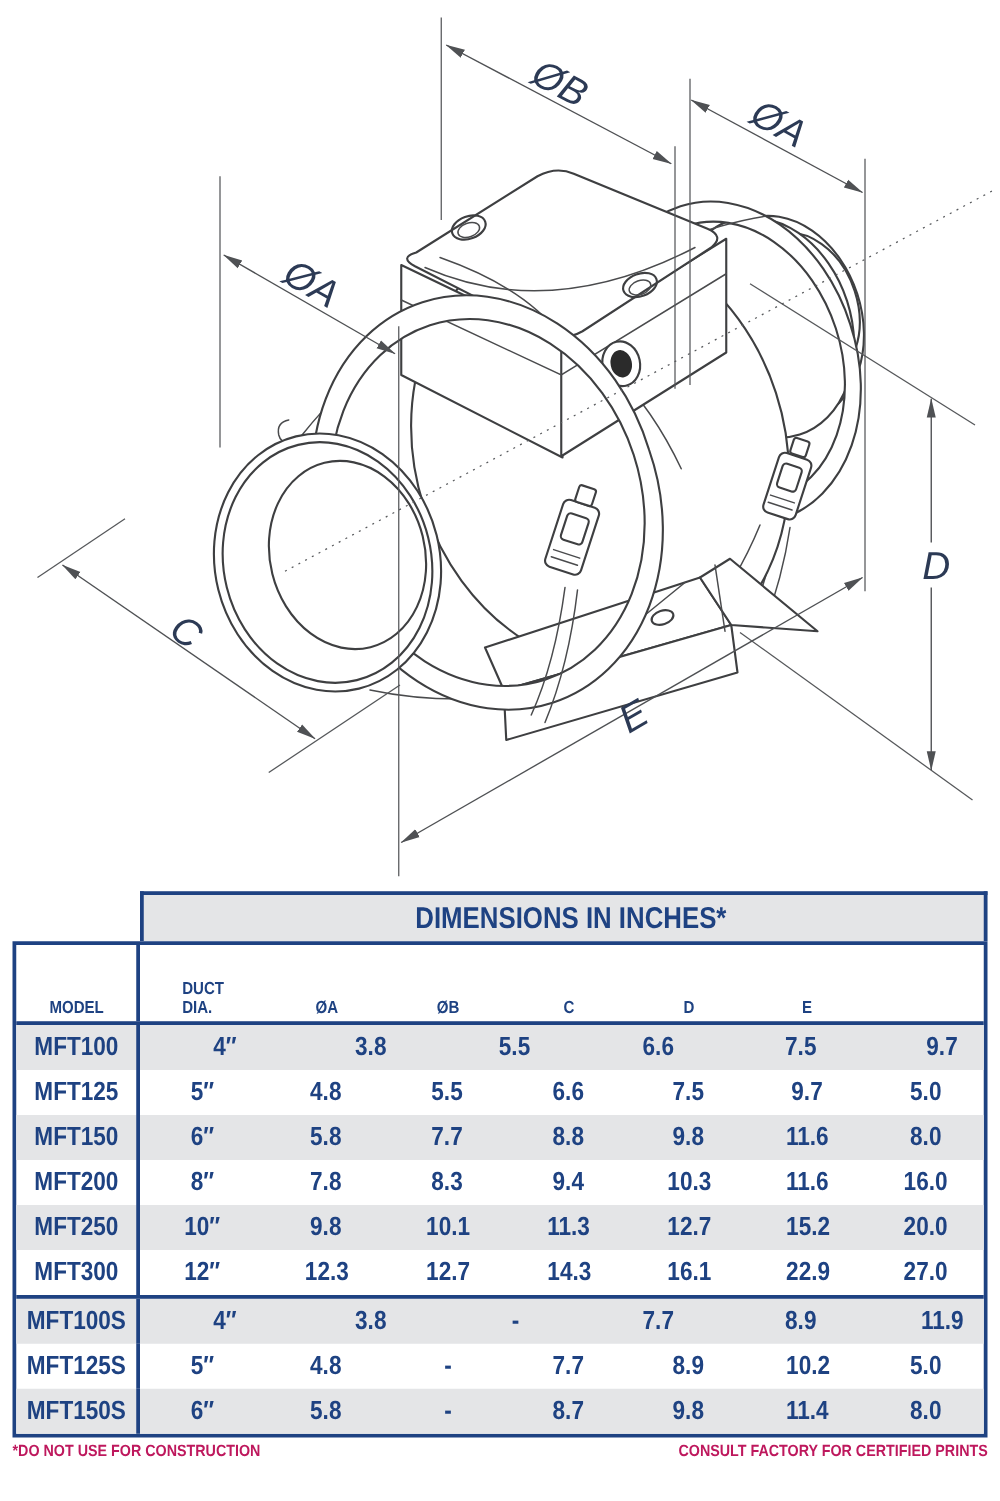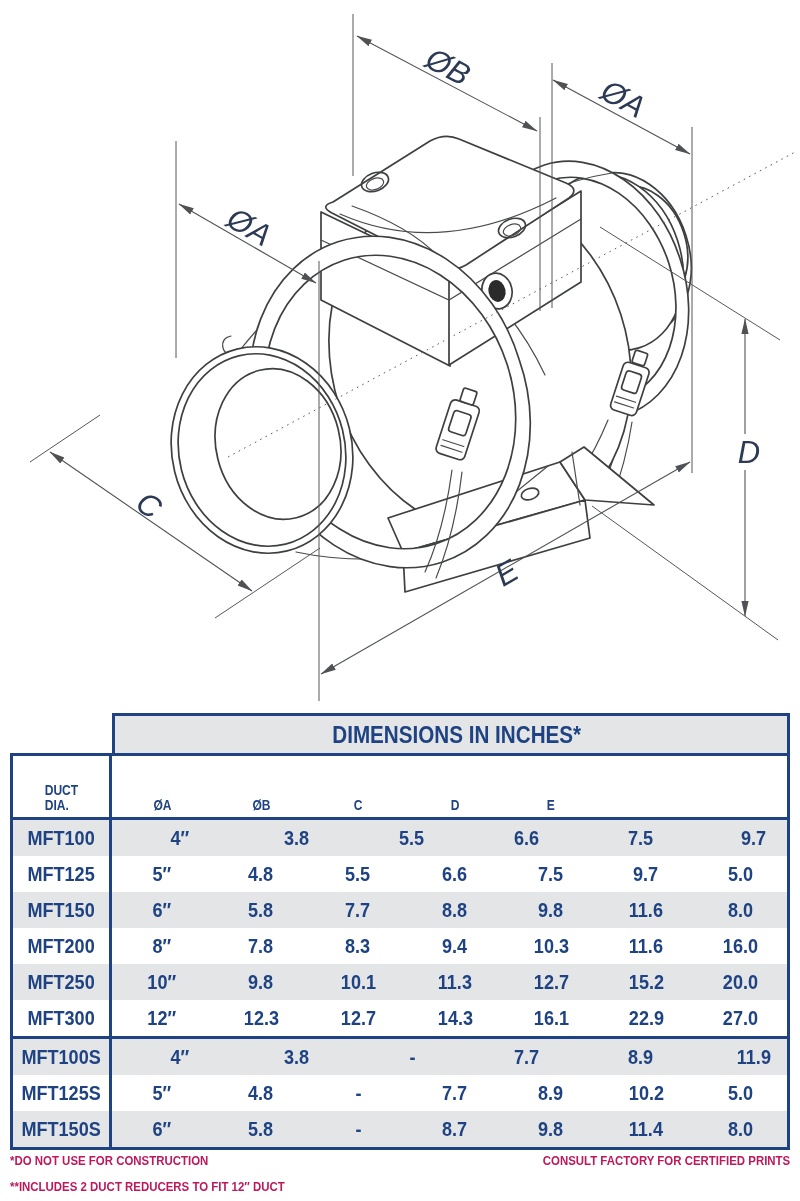--- a/index.html
+++ b/index.html
@@ -162,20 +162,25 @@
   </svg>
 
   <div class="tablewrap">
     <div class="title-bar">
       <span>DIMENSIONS IN INCHES*</span>
     </div>
     <div class="tbl">
       <div class="trow hdr" id="hdr-row">
           <div class="tcell">
             <span class="cn stack">
+              <div>MODEL</div>
+            </span>
+          </div>
+          <div class="tcell">
+            <span class="cn stack">
               <div>DUCT</div>
               <div>DIA.</div>
             </span>
           </div>
           <div class="tcell">
             <span class="cn stack">
               <div>ØA</div>
             </span>
           </div>
           <div class="tcell">
@@ -436,18 +441,15 @@
           </div>
         </div>
     </div>
   </div>
 
   <div class="notes">
     <div class="row1">
       <span class="cnl">*DO NOT USE FOR CONSTRUCTION</span>
       <span class="cnr">CONSULT FACTORY FOR CERTIFIED PRINTS</span>
     </div>
-    <div class="row2">
-      <span class="cnl">**INCLUDES 2 DUCT REDUCERS TO FIT 12″ DUCT</span>
-    </div>
   </div>
 
 </div>
 
 </body></html>

